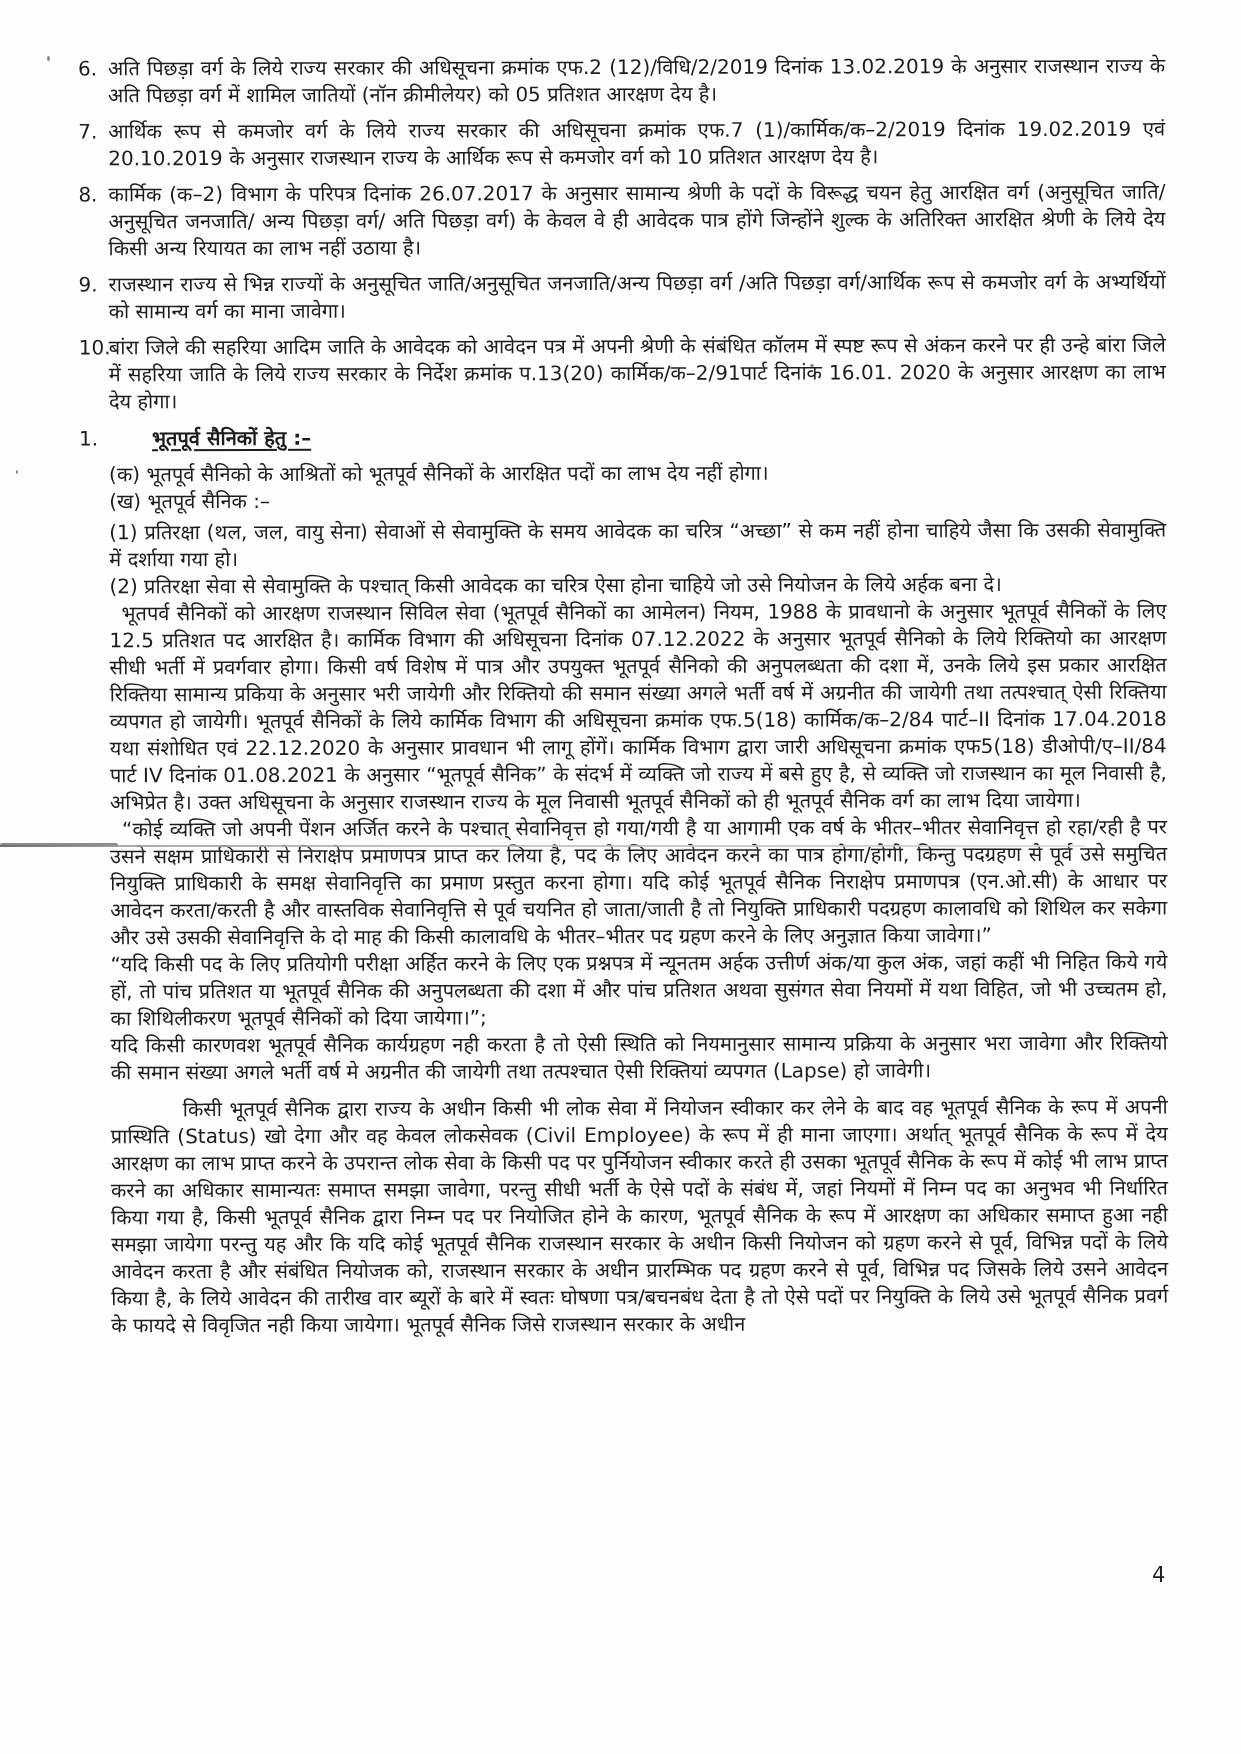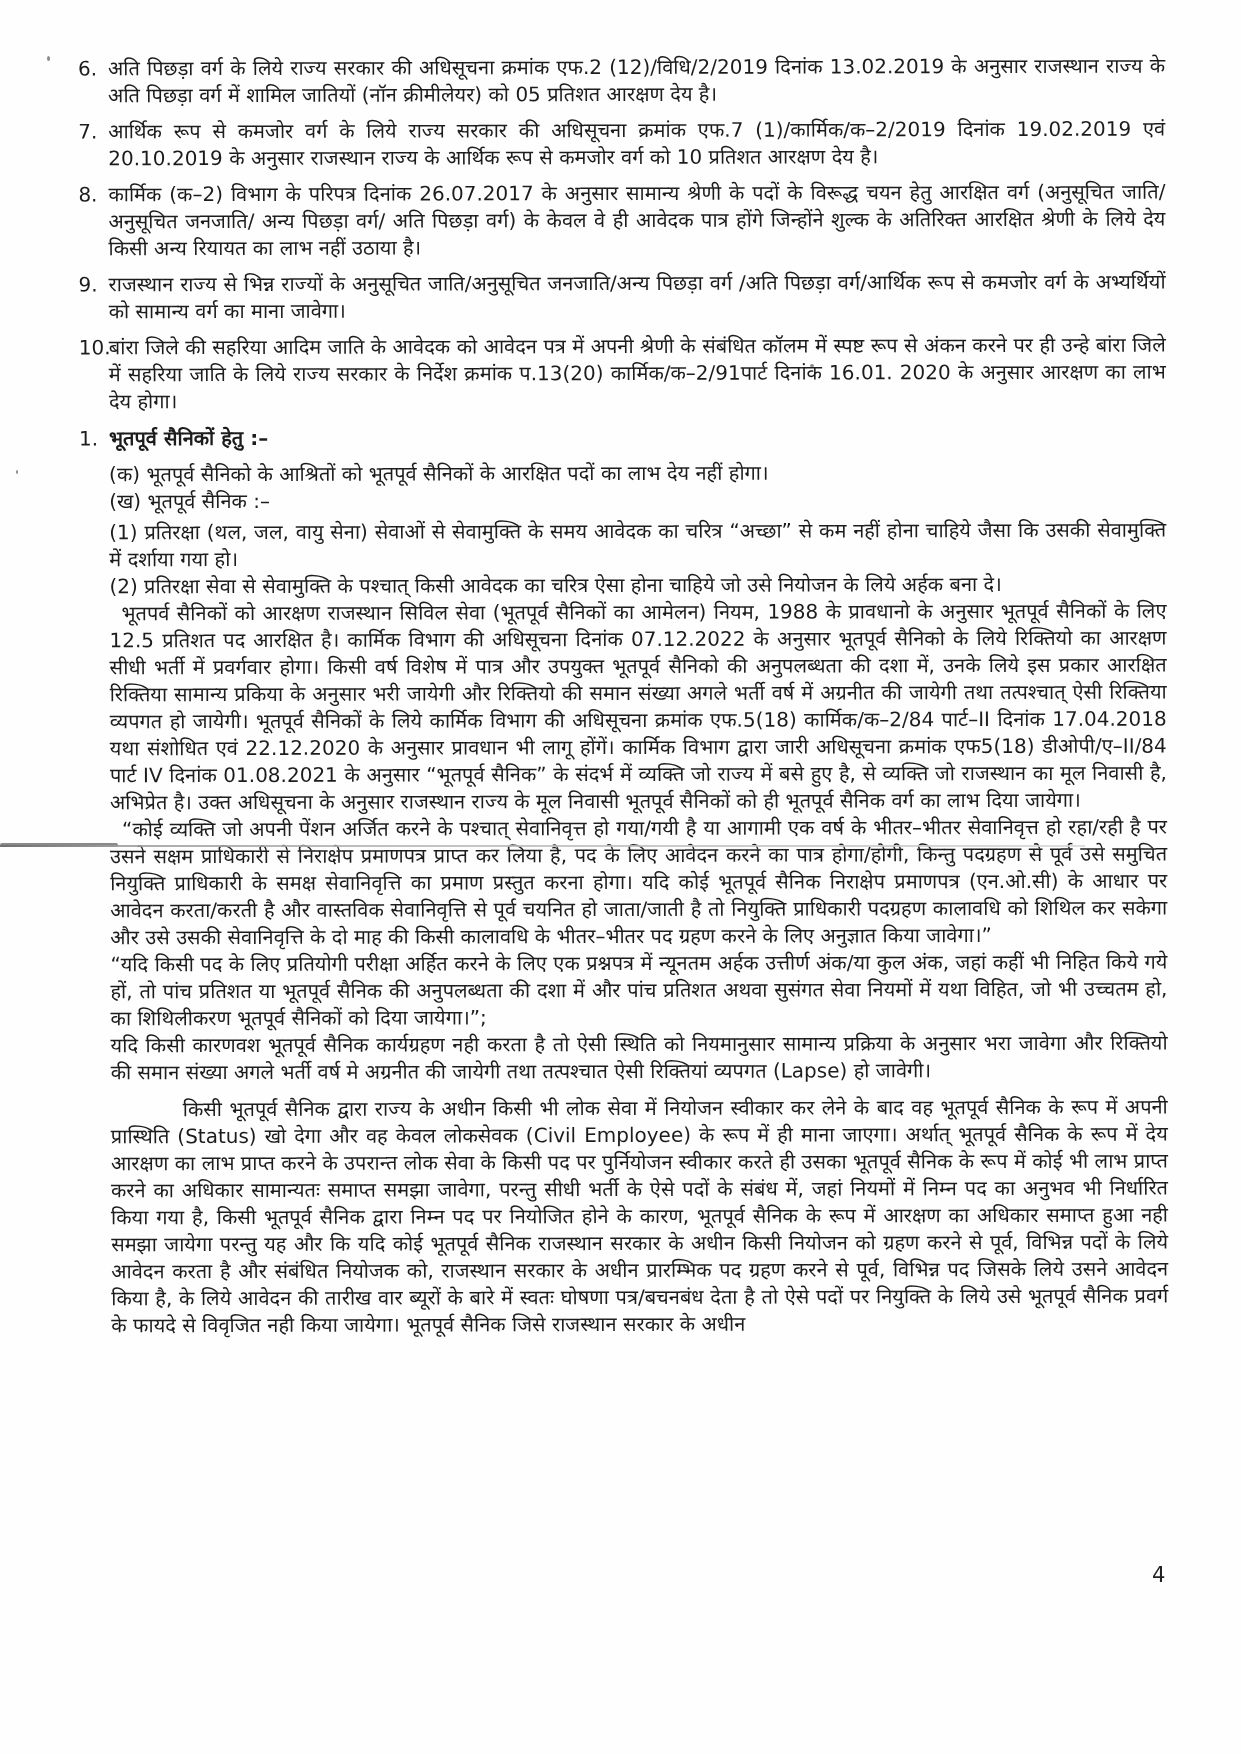--- a/index.html
+++ b/index.html
@@ -36,21 +36,23 @@
     text-align: left;
     padding-left: 2px;
     white-space: nowrap;
   }
   .txt {
     text-align: justify;
   }
   .lead { font-weight: normal; }
   .heading {
     font-weight: bold;
+    text-decoration: underline;
     text-underline-offset: 4px;
+    margin-left: 43px;
   }
   .subblock {
     margin-left: 32px;
   }
   .para {
     margin: 0;
     text-align: justify;
   }
   .gap-sm { margin-top: 4px; }
   .gap-md { margin-top: 10px; }

